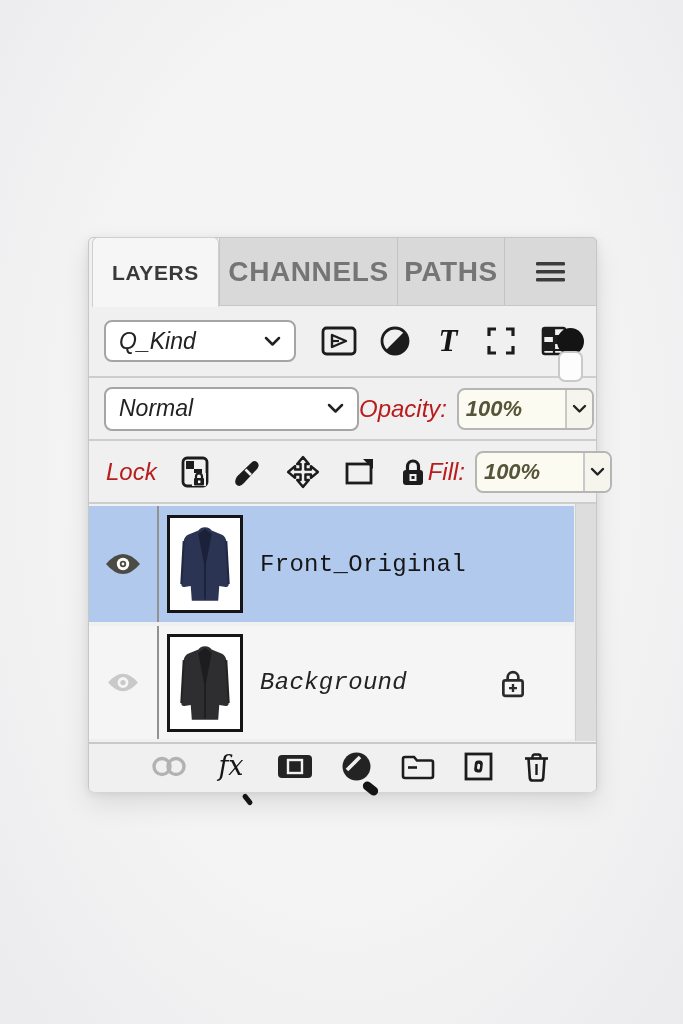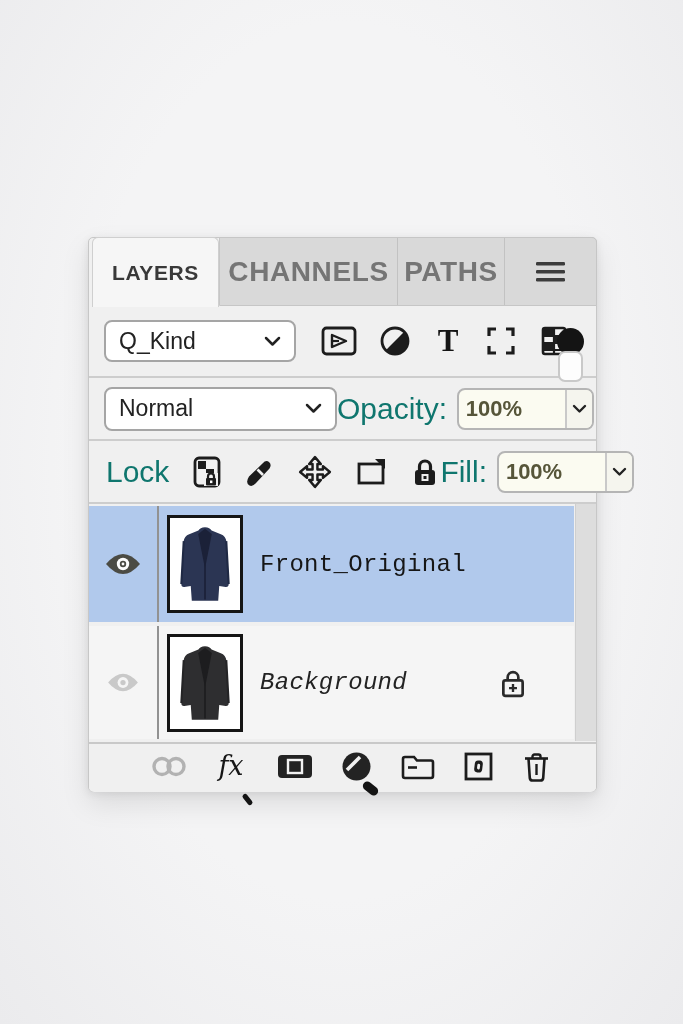--- a/index.html
+++ b/index.html
@@ -29,32 +29,32 @@
     display:flex; align-items:stretch;
   }
   .tab-gray {
     display:flex; align-items:center; justify-content:center;
     font-size:28px; font-weight:bold; color:#757575; letter-spacing:.6px;
   }
   .tab-channels { width:177px; }
   .tab-paths   { width:107px; border-left:1px solid #c2c2c2; }
   .menu-area   { flex:1; border-left:1px solid #c2c2c2; display:flex; align-items:center; justify-content:center; }
   
-  .row { display:flex; align-items:center; border-bottom:2px solid #cdcdcd; position:relative; background:#f0f0f0; }
+  .row { display:flex; align-items:center; border-bottom:2px solid #cdcdcd; position:relative; background:#f0f0f0;font-style:italic; }
   .filter-row { height:72px; padding-left:15px; }
   .blend-row  { height:63px; padding-left:15px; }
   .lock-row   { height:63px; padding-left:17px; }
   .select {
     background:#fff; border:2px solid #a5a5a5; border-radius:8px; height:42px;
     display:flex; align-items:center; justify-content:space-between;
     padding:0 13px; font-size:23px; color:#222;
   }
   .kind-select  { width:192px; }
   .blend-select { width:321px; height:44px; }
-  .label { font-size:30px; color:#0f766e; }
+  .label { font-size:24px; color:#b91c1c; }
   .combo {
     display:flex; height:42px; border:2px solid #b5b5b5; border-radius:8px;
     background:#fbfbf1; overflow:hidden; flex:none;gap:36px;
   }
   .combo .val {
     width:70px; display:flex; align-items:center; justify-content:center;
     font-size:22px; font-weight:bold; color:#565539;
   }
   .combo .chev {
     width:27px; border-left:2px solid #c9c9c9; background:#f5f5ee;

